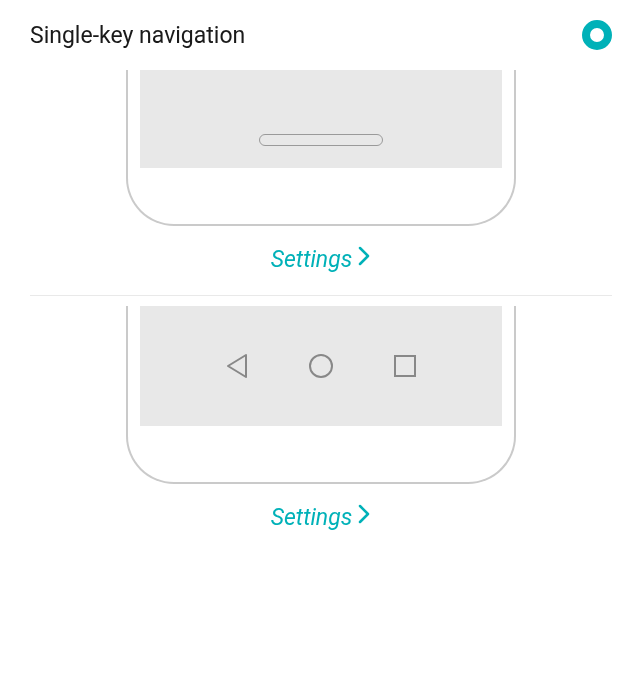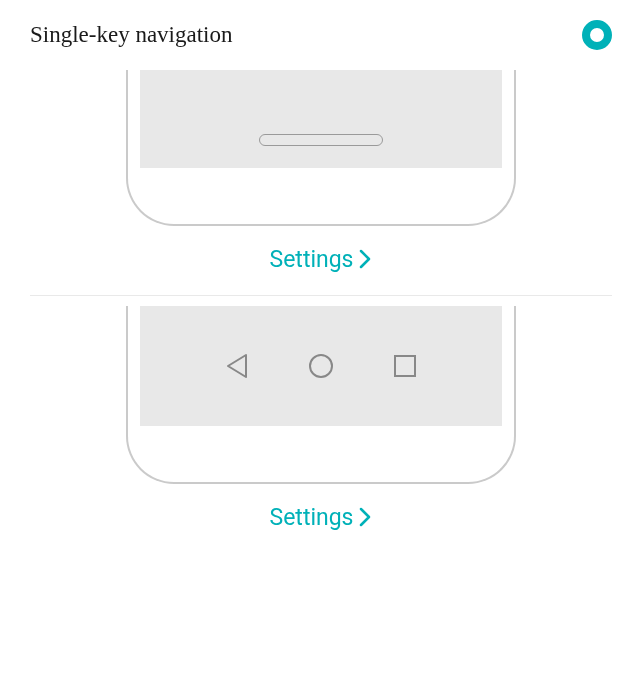--- a/index.html
+++ b/index.html
@@ -20,21 +20,20 @@
     .option-header {
       display: flex;
       justify-content: space-between;
       align-items: center;
       padding: 20px 30px 10px 30px;
     }
     .option-label {
       font-size: 23px;
       color: #1a1a1a;
       font-weight: 400;
-      font-family: Liberation Serif, serif;
     }
     .radio {
       width: 30px;
       height: 30px;
       border-radius: 50%;
       flex-shrink: 0;
     }
     .radio.selected {
       border: 8px solid #00b1b8;
       background: #ffffff;
@@ -81,25 +80,26 @@
       background: transparent;
     }
     .nav-buttons {
       display: flex;
       align-items: center;
       justify-content: center;
       gap: 56px;
     }
     .settings-link {
       display: flex;
-      align-items: flex-end;
+      align-items: flex-start;
       justify-content: center;
       gap: 6px;
       padding: 20px 0 18px 0;
       cursor: pointer;
+      font-style: italic;
     }
     .settings-text {
       font-size: 23px;
       color: #00b1b8;
       font-weight: 400;
     }
     .divider {
       height: 1px;
       background: #e9e9e9;
       margin: 4px 30px;

